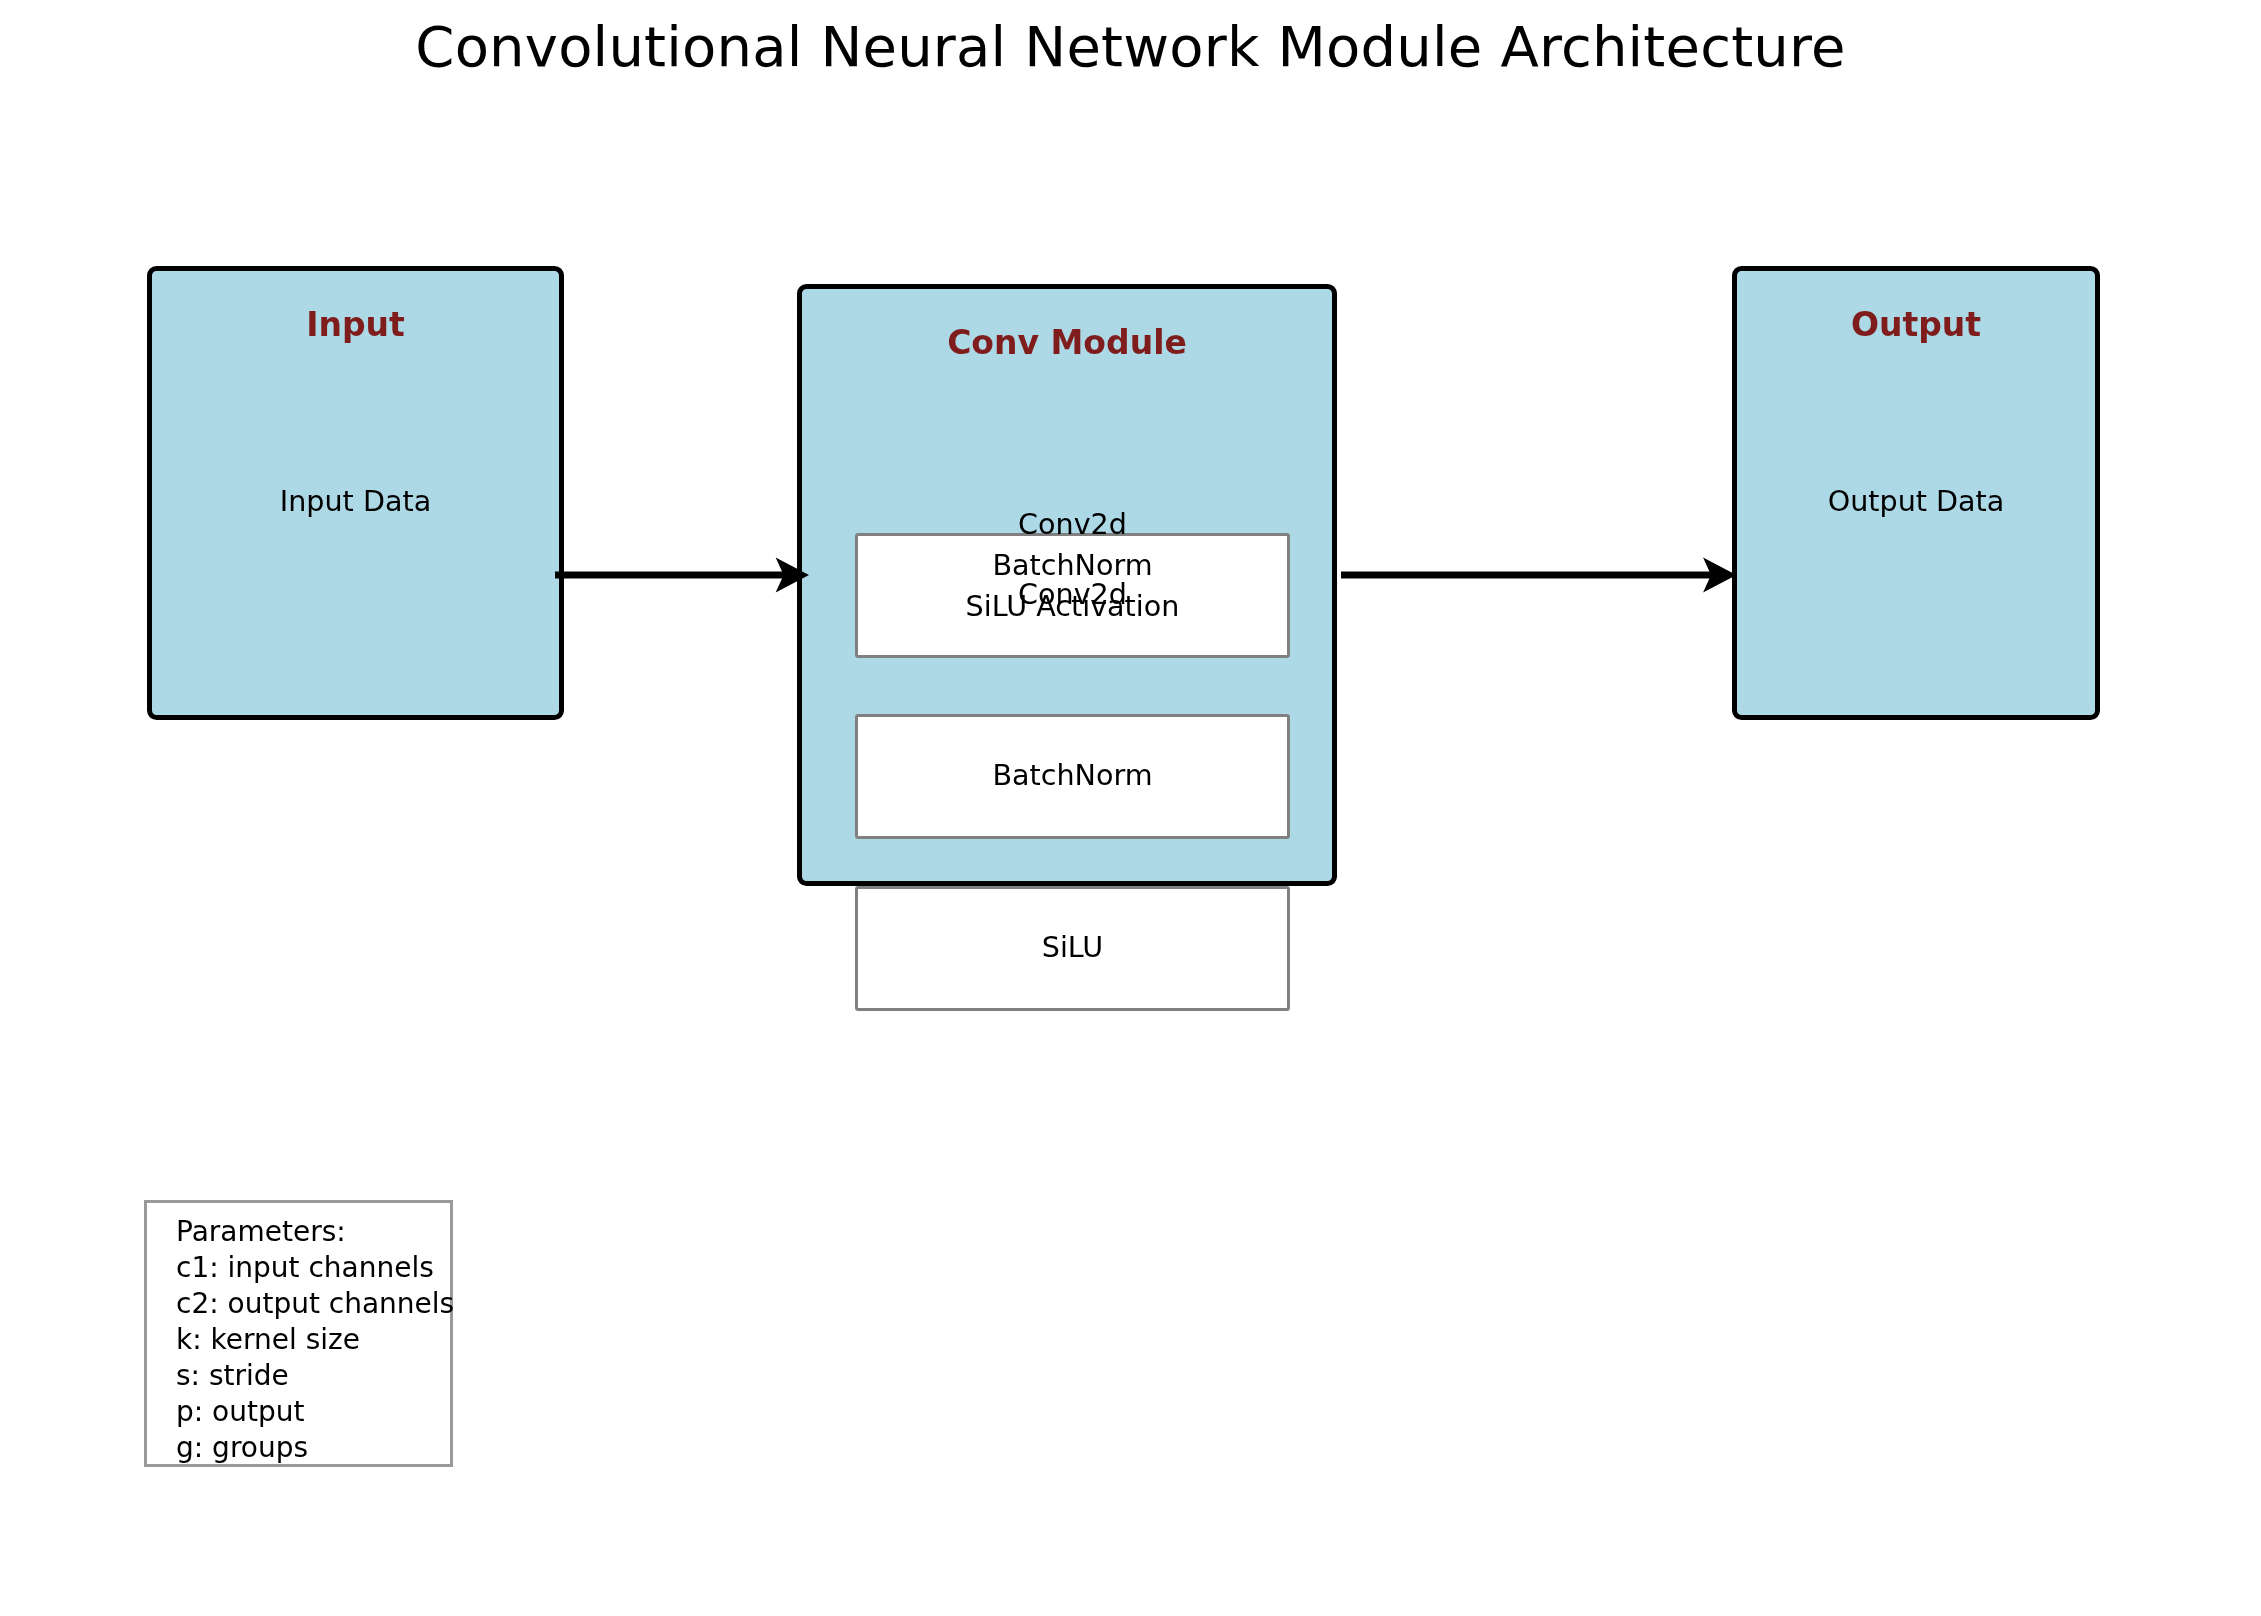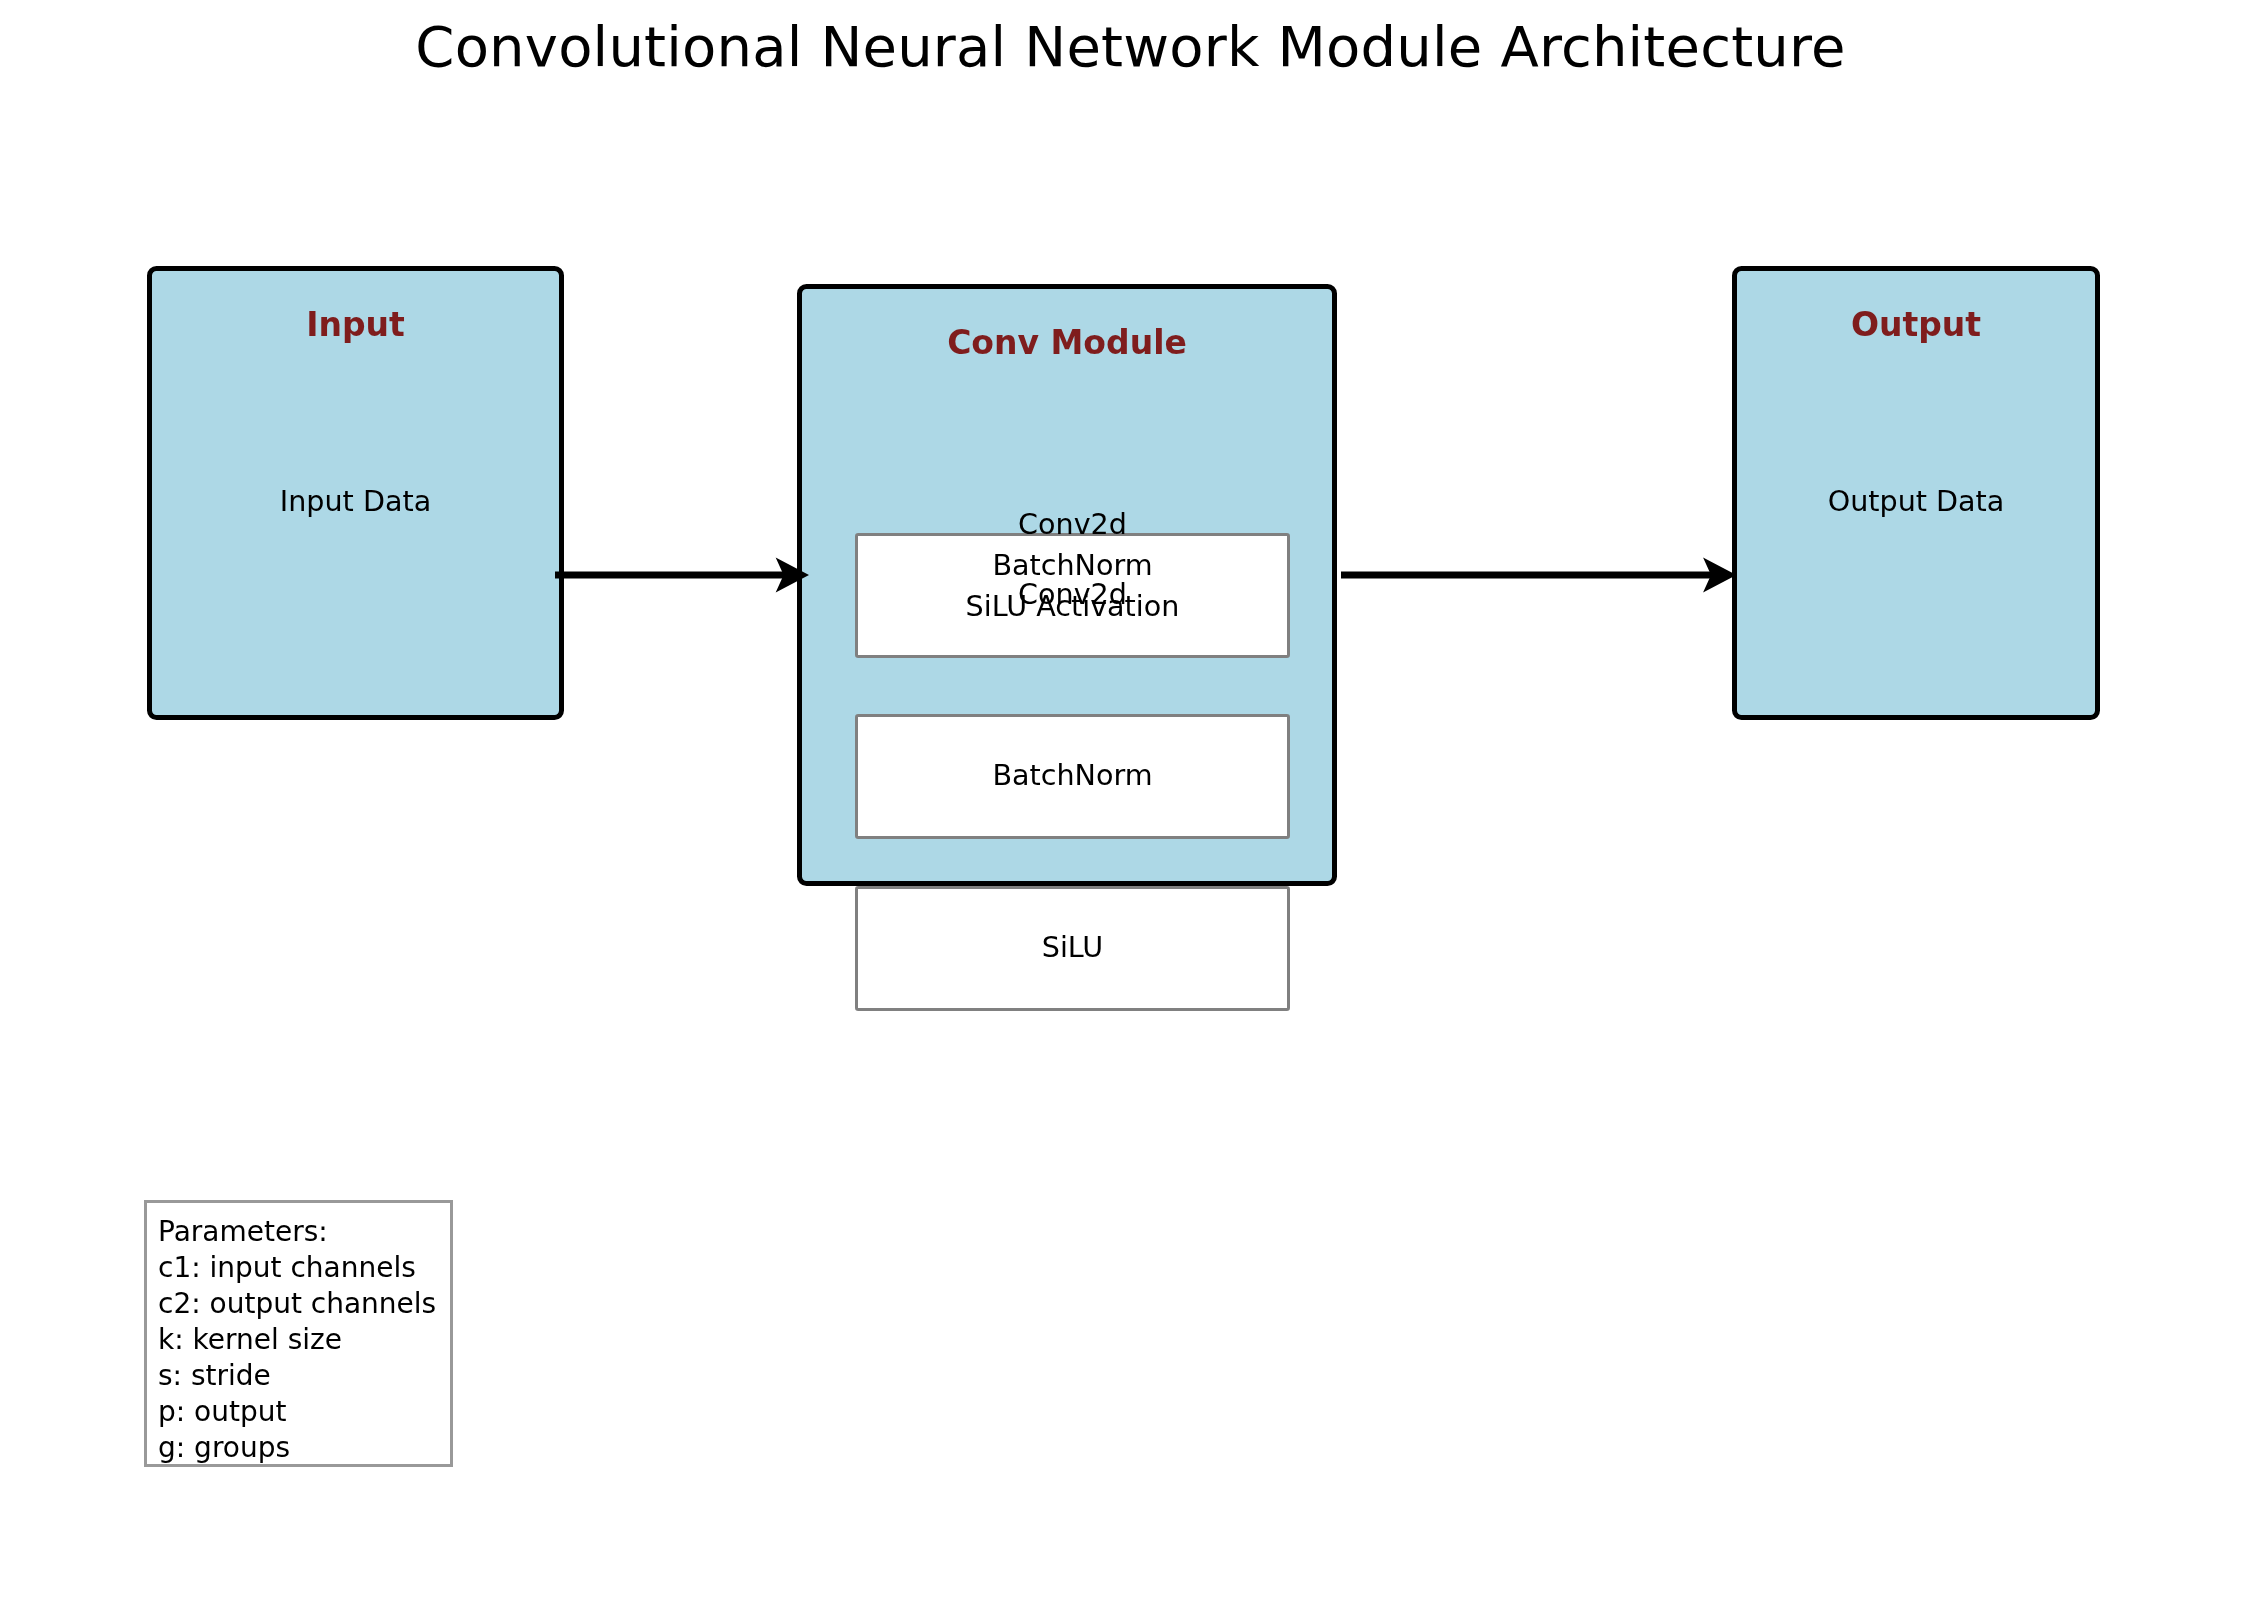--- a/index.html
+++ b/index.html
@@ -125,21 +125,21 @@
   
   #params-legend {
     position: absolute;
     left: 144px;
     top: 1200px;
     width: 309px;
     height: 267px;
     background: #ffffff;
     border: 3.2px solid #999999;
     box-sizing: border-box;
-    padding: 11px 0 0 11px;
+    padding: 11px 0 0 29px;
   }
   .param-line {
     font-size: 28px;
     line-height: 36px;
     color: #000000;
     white-space: nowrap;
   }
 </style>
 </head>
 <body>

